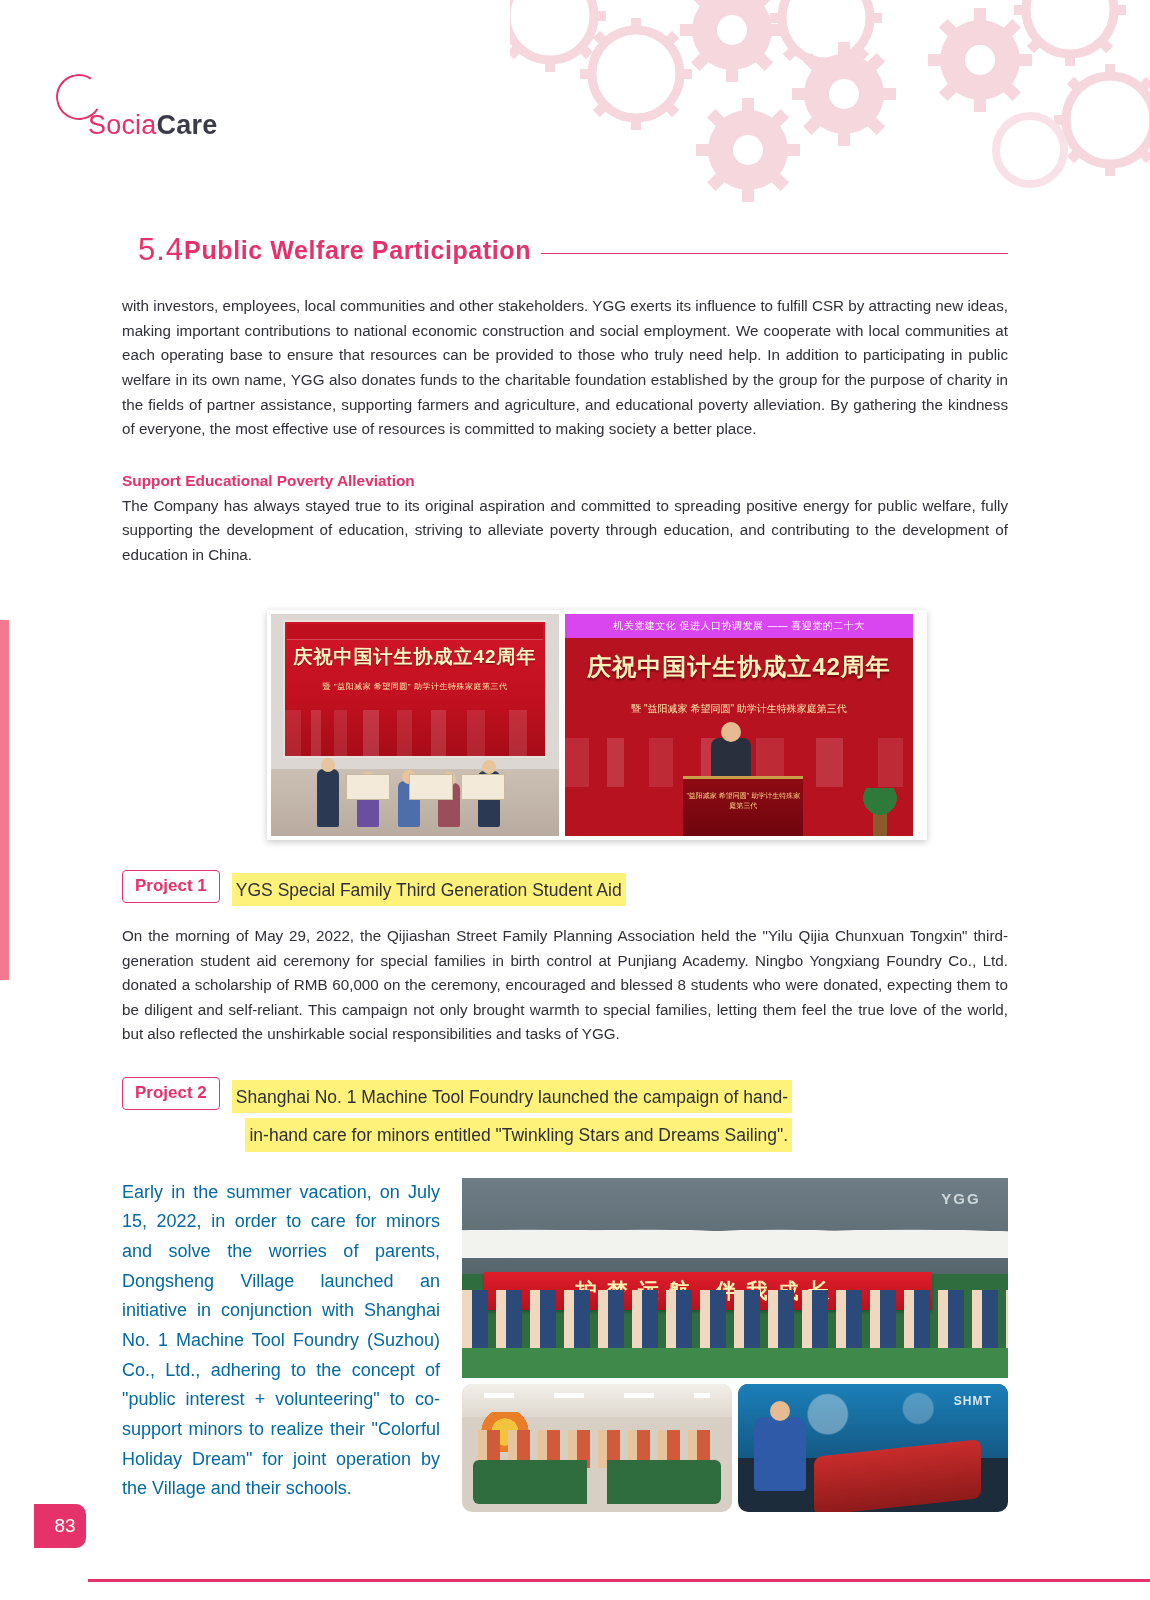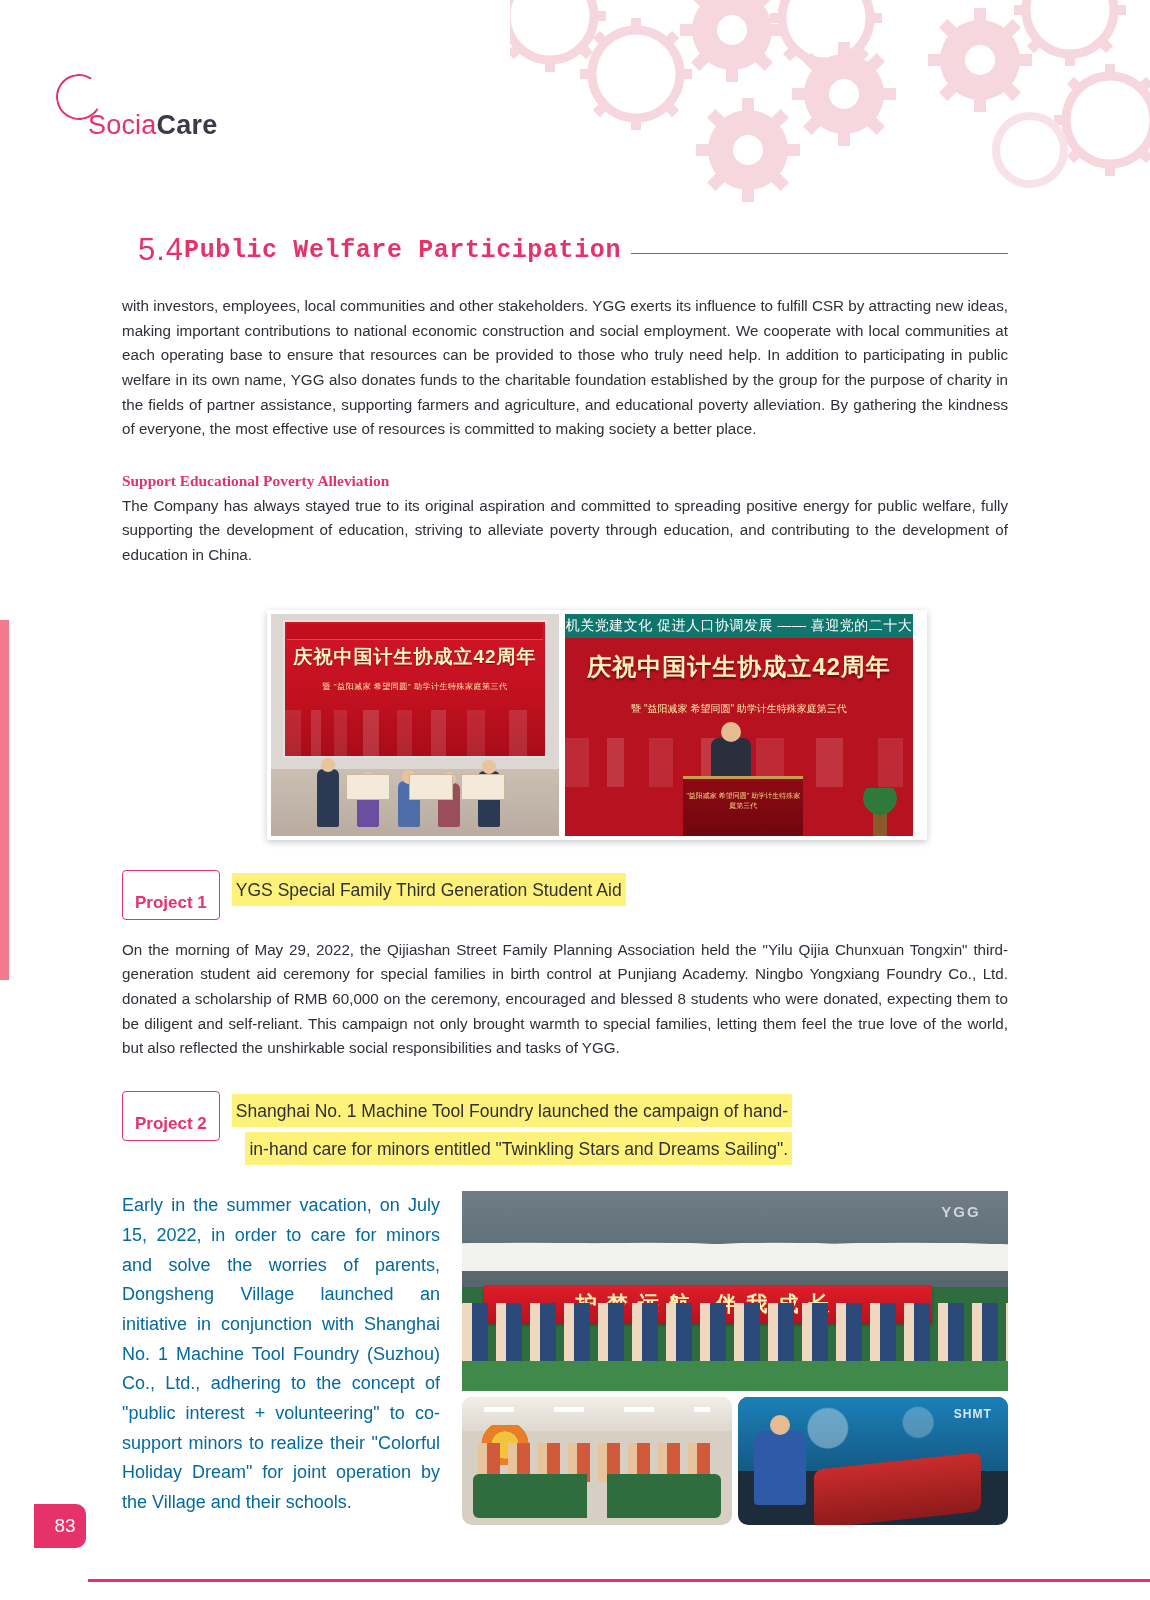--- a/index.html
+++ b/index.html
@@ -79,21 +79,20 @@
     font-size: 31px;
     font-weight: 400;
     letter-spacing: 1px;
   }
   .sec-title {
     color: #e5326a;
     font-size: 25px;
     font-weight: 700;
     letter-spacing: .6px;
     white-space: nowrap;
-    font-family: Liberation Mono, monospace;
   }
   .sec-rule {
     flex: 1;
     height: 1px;
     background: #e5326a;
     margin-top: 6px;
     margin-left: 10px;
   }
 
   p.body {
@@ -103,21 +102,20 @@
     text-align: justify;
     margin-bottom: 0;
   }
 
   .sub-head {
     color: #e5326a;
     font-weight: 700;
     font-size: 15.4px;
     margin-top: 30px;
     margin-bottom: 4px;
-    font-family: Liberation Serif, serif;
   }
 
   
   .photo-row-1 {
     margin-top: 42px;
     margin-left: 145px;
     width: 660px;
     display: flex;
     gap: 6px;
     box-shadow: 0 2px 7px rgba(0,0,0,.22);
@@ -192,22 +190,22 @@
     position: absolute; bottom: 16%;
     width: 44px; height: 26px;
     background: #f3ead9;
     border: 1px solid #c8b99c;
   }
 
   
   .podium { position: absolute; inset: 0; background: #b71220; }
   .podium .head {
     position: absolute; top: 0; left: 0; right: 0; height: 11%;
-    background: #0f766e;
-    color: #fff; font-size: 14px;
+    background: #d946ef;
+    color: #fff; font-size: 10px;
     display: flex; align-items: center; justify-content: center;
     letter-spacing: .5px;
   }
   .podium .t1 {
     position: absolute; top: 17%; left: 0; right: 0;
     text-align: center; color: #fff3bd;
     font-weight: 700; font-size: 24px;
     letter-spacing: 1px; text-shadow: 0 2px 2px #6d0610;
   }
   .podium .t2 {
@@ -259,21 +257,21 @@
     display: flex;
     align-items: flex-start;
     gap: 12px;
     margin-top: 30px;
   }
   .project-chip {
     border: 1.4px solid #e5326a;
     color: #e5326a;
     font-weight: 700;
     font-size: 17px;
-    padding: 22px 12px 6px;
+    padding: 5px 12px 6px;
     border-radius: 4px;
     white-space: nowrap;
   }
   .project-title {
     color: #2f2f38;
     font-weight: 400;
     font-size: 17.5px;
     line-height: 1.5;
     background: #fff27a;
     padding: 4px 4px 3px;

